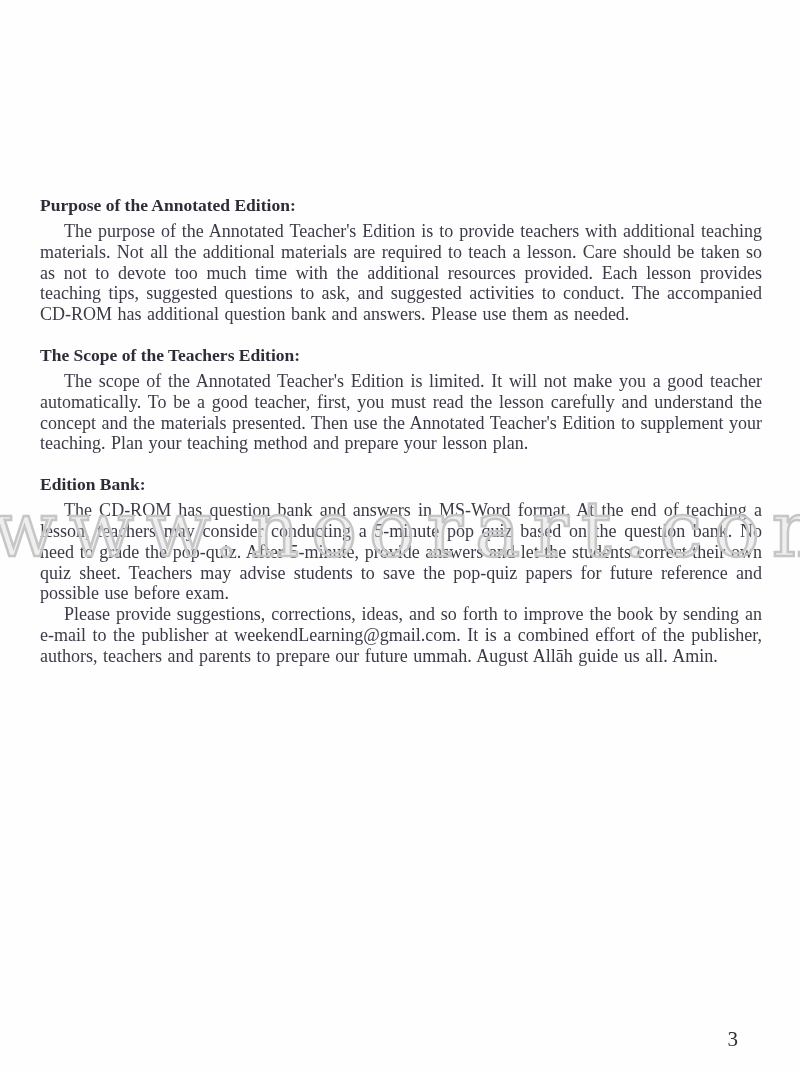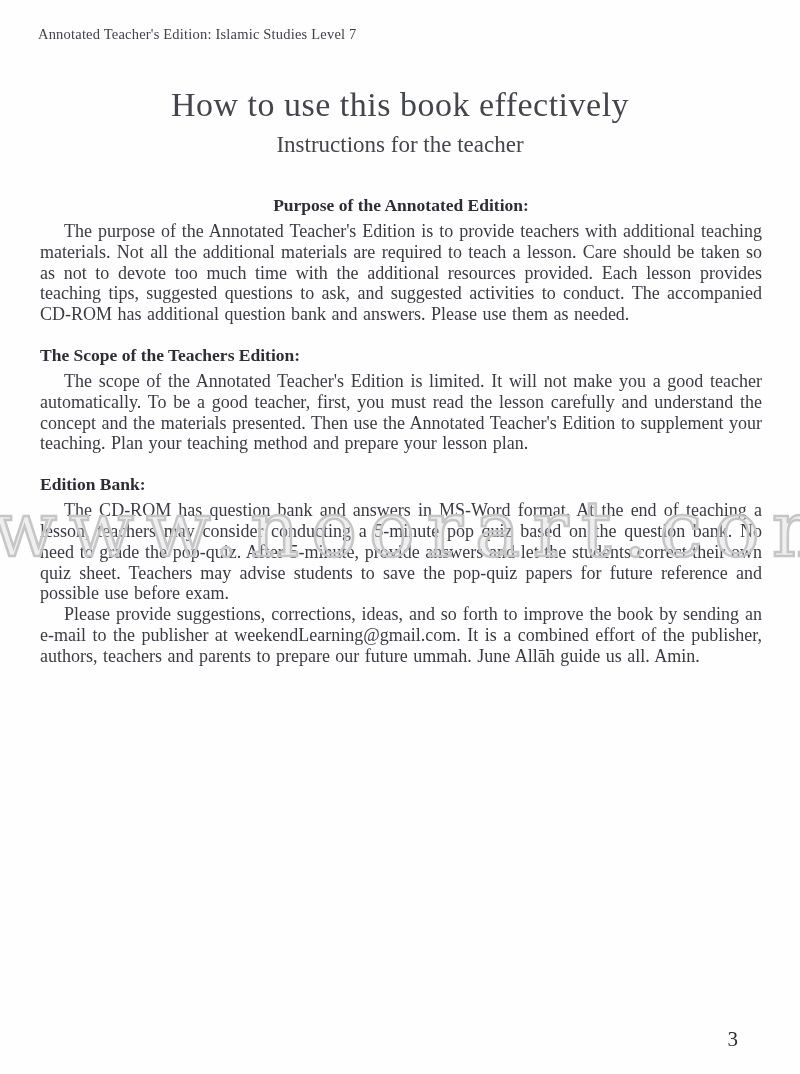--- a/index.html
+++ b/index.html
@@ -49,21 +49,21 @@
     top: 195px;
     left: 40px;
     width: 722px;
   }
   .section h3 {
     font-size: 17.5px;
     font-weight: 700;
     color: #2d2d38;
     margin: 20px 0 5px 0;
   }
-  .section:first-child h3 { margin-top: 0; text-align: center; }
+  .section:first-child h3 { margin-top: 0; }
   .section p {
     margin: 0;
     font-size: 18px;
     line-height: 20.8px;
     text-align: justify;
     text-indent: 24px;
     color: #3b3b47;
     word-spacing: 1px;
   }
 
@@ -91,46 +91,41 @@
     right: 62px;
     font-size: 21px;
     color: #2e2e38;
   }
 </style>
 </head>
 <body>
 
 <div class="page">
 
-  <div class="header-line">Annotated Teacher's Edition: Islamic Studies Level 7</div>
 
-  <div class="title-block">
-    <h1 class="main-title">How to use this book effectively</h1>
-    <h2 class="subtitle">Instructions for the teacher</h2>
-  </div>
 
   <div class="content">
 
     <div class="section">
       <h3>Purpose of the Annotated Edition:</h3>
       <p>The purpose of the Annotated Teacher's Edition is to provide teachers with additional teaching materials. Not all the additional materials are required to teach a lesson. Care should be taken so as not to devote too much time with the additional resources provided. Each lesson provides teaching tips, suggested questions to ask, and suggested activities to conduct. The accompanied CD-ROM has additional question bank and answers. Please use them as needed.</p>
     </div>
 
     <div class="section">
       <h3>The Scope of the Teachers Edition:</h3>
       <p>The scope of the Annotated Teacher's Edition is limited. It will not make you a good teacher automatically. To be a good teacher, first, you must read the lesson carefully and understand the concept and the materials presented. Then use the Annotated Teacher's Edition to supplement your teaching. Plan your teaching method and prepare your lesson plan.</p>
     </div>
 
     <div class="section">
       <h3>Edition Bank:</h3>
       <p>The CD-ROM has question bank and answers in MS-Word format. At the end of teaching a lesson, teachers may consider conducting a 5-minute pop quiz based on the question bank. No need to grade the pop-quiz. After 5-minute, provide answers and let the students correct their own quiz sheet. Teachers may advise students to save the pop-quiz papers for future reference and possible use before exam.</p>
     </div>
 
     <div class="section">
-      <p>Please provide suggestions, corrections, ideas, and so forth to improve the book by sending an e-mail to the publisher at weekendLearning@gmail.com. It is a combined effort of the publisher, authors, teachers and parents to prepare our future ummah. June Allāh guide us all. Amin.</p>
+      <p>Please provide suggestions, corrections, ideas, and so forth to improve the book by sending an e-mail to the publisher at weekendLearning@gmail.com. It is a combined effort of the publisher, authors, teachers and parents to prepare our future ummah. August Allāh guide us all. Amin.</p>
     </div>
 
   </div>
 
   <div class="watermark">www.noorart.com</div>
 
   <div class="page-number">3</div>
 
 </div>
 

